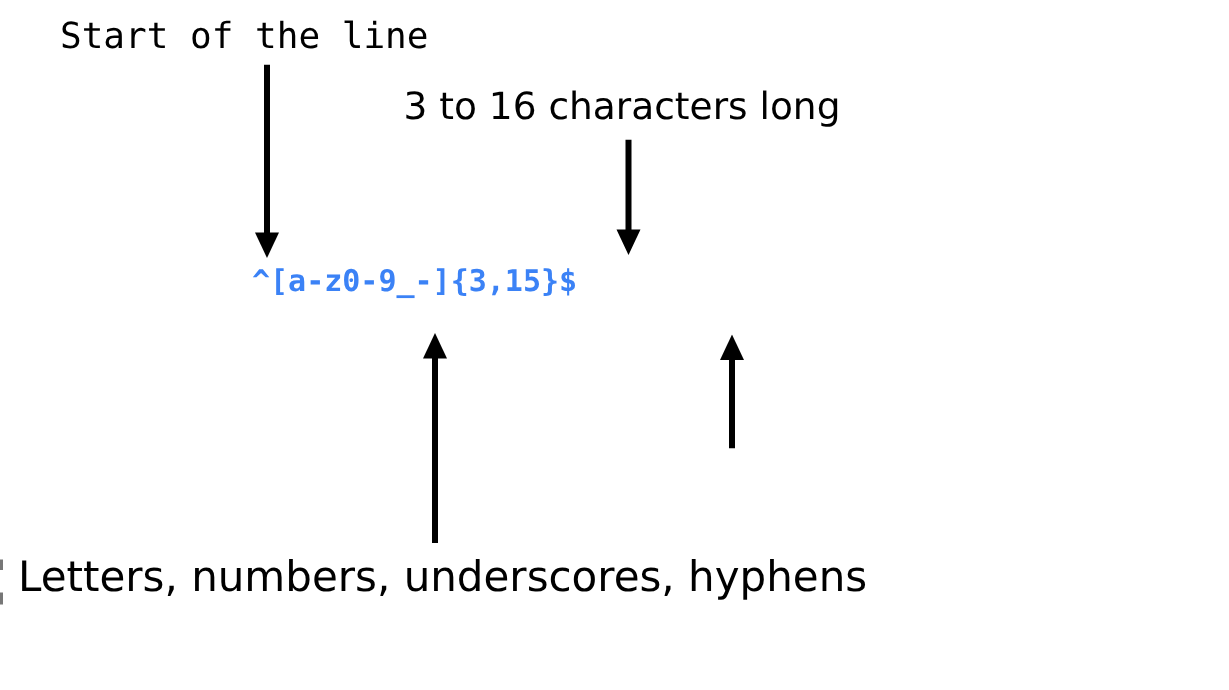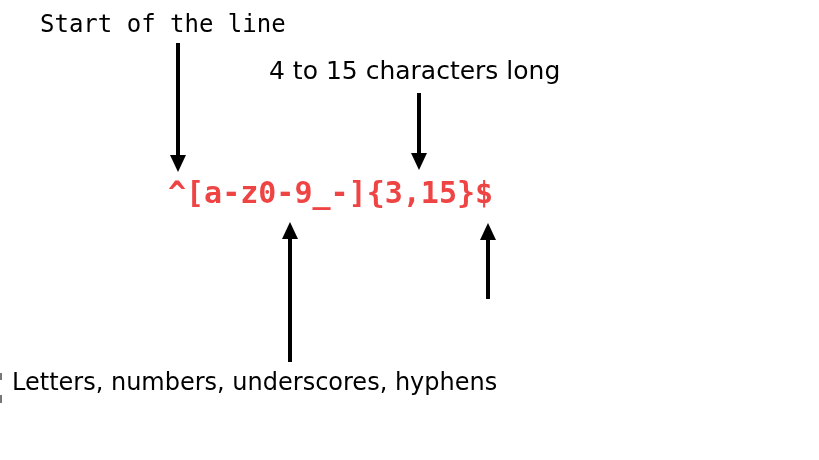--- a/index.html
+++ b/index.html
@@ -37,35 +37,35 @@
     left: 269px;
     top: 57px;
     font-size: 25px;
   }
   .regex-pattern {
     position: absolute;
     left: 168px;
     top: 176px;
     font-family: "DejaVu Sans Mono", "Liberation Mono", monospace;
     font-weight: bold;
-    font-size: 30px;
+    font-size: 20px;
     line-height: 1.15;
     letter-spacing: 0px;
     white-space: pre;
-    color: #ef4444;
+    color: #3b82f6;
   }
   .end-label {
     left: 410px;
     top: 308px;
     font-size: 26px;
   }
   .charclass-label {
     left: 12px;
     top: 369px;
-    font-size: 24px;
+    font-size: 28px;
   }
   .arrow {
     position: absolute;
     color: #000000;
     display: block;
   }
   .arrow-1 { left: 168px; top: 43px; }
   .arrow-2 { left: 409px; top: 93px; }
   .arrow-3 { left: 280px; top: 222px; }
   .arrow-4 { left: 478px; top: 223px; }
@@ -83,21 +83,21 @@
 
 <div class="canvas">
 
   <div class="label mono start-label">Start of the line</div>
 
   <svg class="arrow arrow-1" width="20" height="129" viewBox="0 0 20 129">
     <line x1="10" y1="0" x2="10" y2="114" stroke="currentColor" stroke-width="4"></line>
     <polygon points="2,112 18,112 10,129" fill="currentColor"></polygon>
   </svg>
 
-  <div class="label sans length-label">4 to 15 characters long</div>
+  <div class="label sans length-label">3 to 16 characters long</div>
 
   <svg class="arrow arrow-2" width="20" height="77" viewBox="0 0 20 77">
     <line x1="10" y1="0" x2="10" y2="62" stroke="currentColor" stroke-width="4"></line>
     <polygon points="2,60 18,60 10,77" fill="currentColor"></polygon>
   </svg>
 
   <div class="regex-pattern">^[a-z0-9_-]{3,15}$</div>
 
   <svg class="arrow arrow-3" width="20" height="140" viewBox="0 0 20 140">
     <line x1="10" y1="140" x2="10" y2="15" stroke="currentColor" stroke-width="4"></line>

